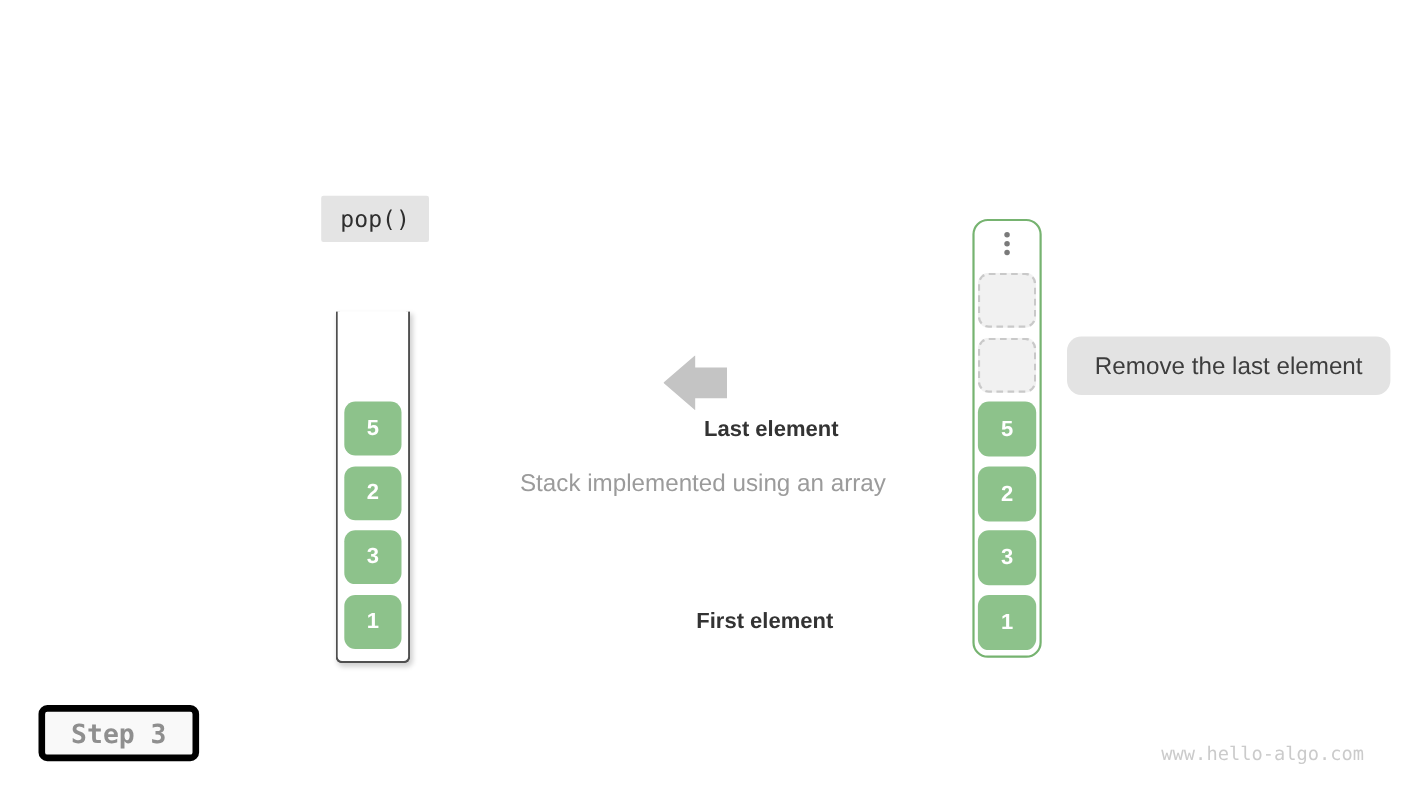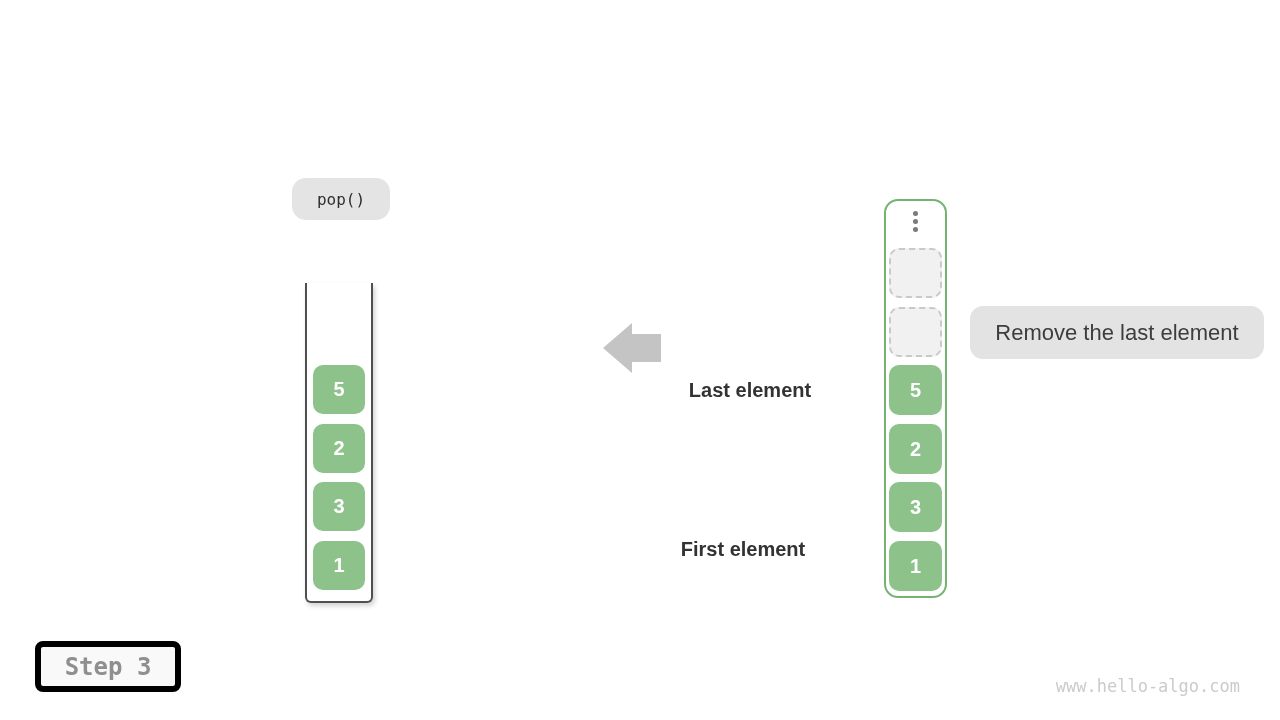--- a/index.html
+++ b/index.html
@@ -11,24 +11,24 @@
     font-family: "Liberation Sans", sans-serif;
     overflow: hidden;
   }
 
   
   .pop-badge {
     position: absolute;
     left: 292px; top: 178px;
     width: 98px; height: 42px;
     background: #e4e4e4;
-    border-radius: 14px;
+    border-radius: 2px;
     display: flex; align-items: center; justify-content: center;
     font-family: "DejaVu Sans Mono", monospace;
-    font-size: 16px;
+    font-size: 21px;
     color: #2e2e2e;
   }
 
   
   .stack-container {
     position: absolute;
     left: 305px; top: 283px;
     width: 68px; height: 320px;
     box-sizing: border-box;
     border-left: 2px solid #4f4f4f;
@@ -56,27 +56,27 @@
     left: 603px; top: 323px;
     width: 58px; height: 50px;
     background: #c4c4c4;
     clip-path: polygon(0 50%, 50% 0, 50% 22%, 100% 22%, 100% 78%, 50% 78%, 50% 100%);
   }
 
   
   .label-bold {
     position: absolute;
     width: 220px;
-    text-align: center;
+    text-align: left;
     font-size: 20px;
     font-weight: bold;
     color: #333333;
   }
   .last-element { left: 640px; top: 379px; }
-  .first-element { left: 633px; top: 538px; }
+  .first-element { left: 633px; top: 554px; }
   .caption {
     position: absolute;
     left: 419px; top: 426px;
     width: 440px;
     text-align: center;
     font-size: 22px;
     color: #9b9b9b;
   }
 
   
@@ -169,20 +169,21 @@
     <div class="stack-cell" style="top:82px">5</div>
     <div class="stack-cell" style="top:141px">2</div>
     <div class="stack-cell" style="top:199px">3</div>
     <div class="stack-cell" style="top:258px">1</div>
   </div>
 
   <div class="arrow-left"></div>
 
   <div class="label-bold last-element">Last element</div>
 
+  <div class="caption">Stack implemented using an array</div>
 
   <div class="label-bold first-element">First element</div>
 
   <div class="array-container">
     <div class="ellipsis">
       <i></i>
         <i></i>
         <i></i>
     </div>
     <div class="array-slot slot-empty" style="top:47px"></div>

